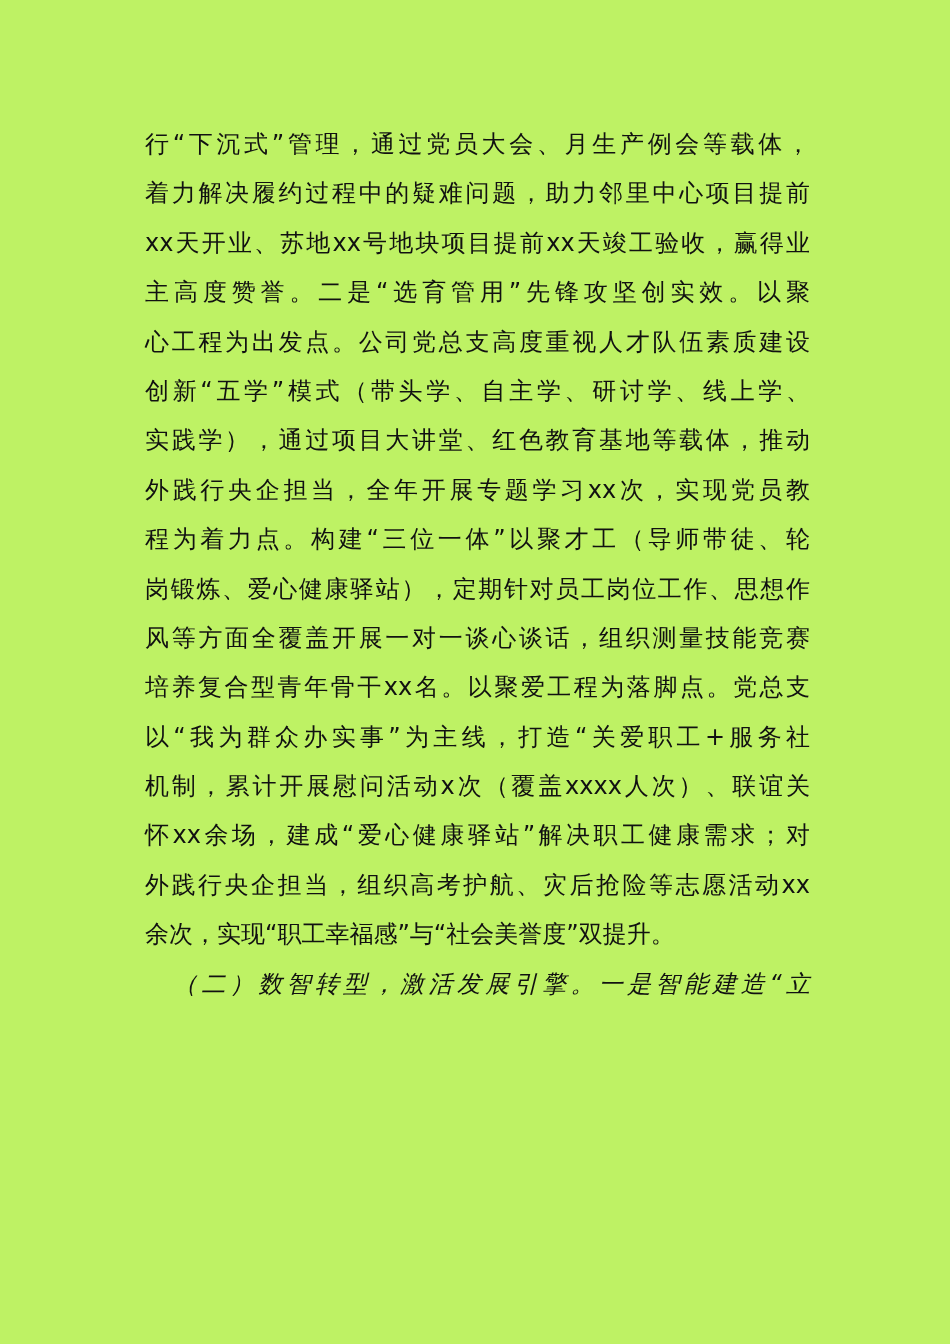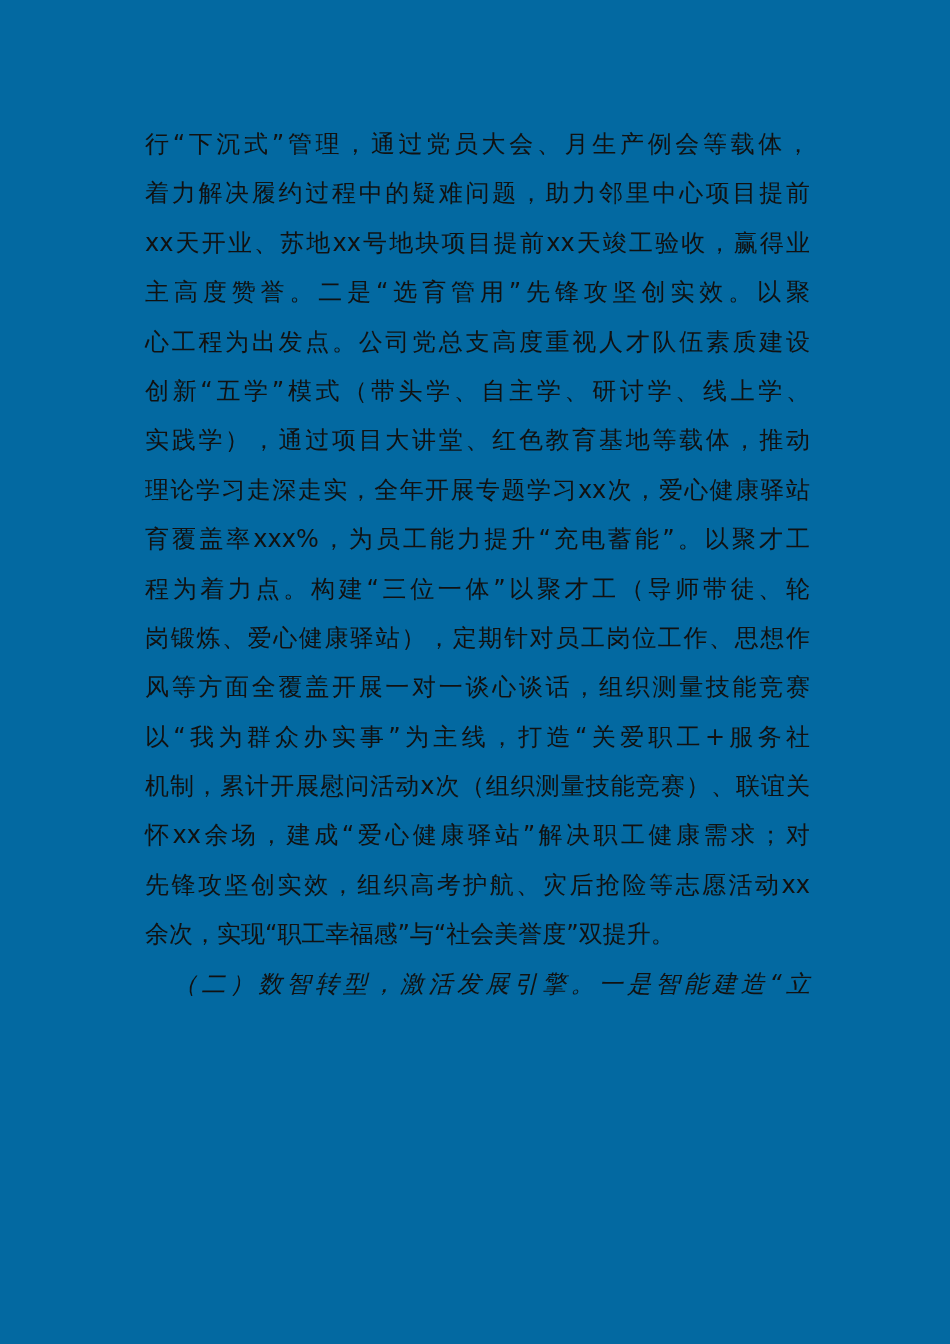--- a/index.html
+++ b/index.html
@@ -1,17 +1,17 @@
 <!DOCTYPE html>
 <html><head>
 <meta charset="utf-8">
 <style>
   html, body { margin:0; padding:0; background:#ffffff; }
   body { width:950px; height:1344px; position:relative; overflow:hidden; }
-  .page { position:absolute; left:0; top:0; width:950px; height:1344px; background:#0369a1; }
+  .page { position:absolute; left:0; top:0; width:950px; height:1344px; background:#bef264; }
   .lines { position:absolute; left:145px; top:120px; width:665px; }
   .line {
     height:49.4px; line-height:49.4px; white-space:nowrap;
     font-family: "DejaVu Sans", "Liberation Sans", sans-serif;
     font-size:24px; color:#111; text-align:justify; text-align-last:justify;
     letter-spacing:0;
   }
   .line.last { text-align-last:left; }
   .line.indent { padding-left:28px;font-style:italic; }
 </style>
@@ -20,25 +20,25 @@
 
 <div class="page">
   <div class="lines">
     <div class="line">行“下沉式”管理，通过党员大会、月生产例会等载体，</div>
     <div class="line">着力解决履约过程中的疑难问题，助力邻里中心项目提前</div>
     <div class="line">xx天开业、苏地xx号地块项目提前xx天竣工验收，赢得业</div>
     <div class="line">主高度赞誉。二是“选育管用”先锋攻坚创实效。以聚</div>
     <div class="line">心工程为出发点。公司党总支高度重视人才队伍素质建设</div>
     <div class="line">创新“五学”模式（带头学、自主学、研讨学、线上学、</div>
     <div class="line">实践学），通过项目大讲堂、红色教育基地等载体，推动</div>
-    <div class="line">理论学习走深走实，全年开展专题学习xx次，爱心健康驿站</div>
-    <div class="line">育覆盖率xxx%，为员工能力提升“充电蓄能”。以聚才工</div>
+    <div class="line">外践行央企担当，全年开展专题学习xx次，实现党员教</div>
     <div class="line">程为着力点。构建“三位一体”以聚才工（导师带徒、轮</div>
     <div class="line">岗锻炼、爱心健康驿站），定期针对员工岗位工作、思想作</div>
     <div class="line">风等方面全覆盖开展一对一谈心谈话，组织测量技能竞赛</div>
+    <div class="line">培养复合型青年骨干xx名。以聚爱工程为落脚点。党总支</div>
     <div class="line">以“我为群众办实事”为主线，打造“关爱职工+服务社</div>
-    <div class="line">机制，累计开展慰问活动x次（组织测量技能竞赛）、联谊关</div>
+    <div class="line">机制，累计开展慰问活动x次（覆盖xxxx人次）、联谊关</div>
     <div class="line">怀xx余场，建成“爱心健康驿站”解决职工健康需求；对</div>
-    <div class="line">先锋攻坚创实效，组织高考护航、灾后抢险等志愿活动xx</div>
+    <div class="line">外践行央企担当，组织高考护航、灾后抢险等志愿活动xx</div>
     <div class="line last">余次，实现“职工幸福感”与“社会美誉度”双提升。</div>
     <div class="line indent">（二）数智转型，激活发展引擎。一是智能建造“立</div>
   </div>
 </div>
 
 </body></html>

